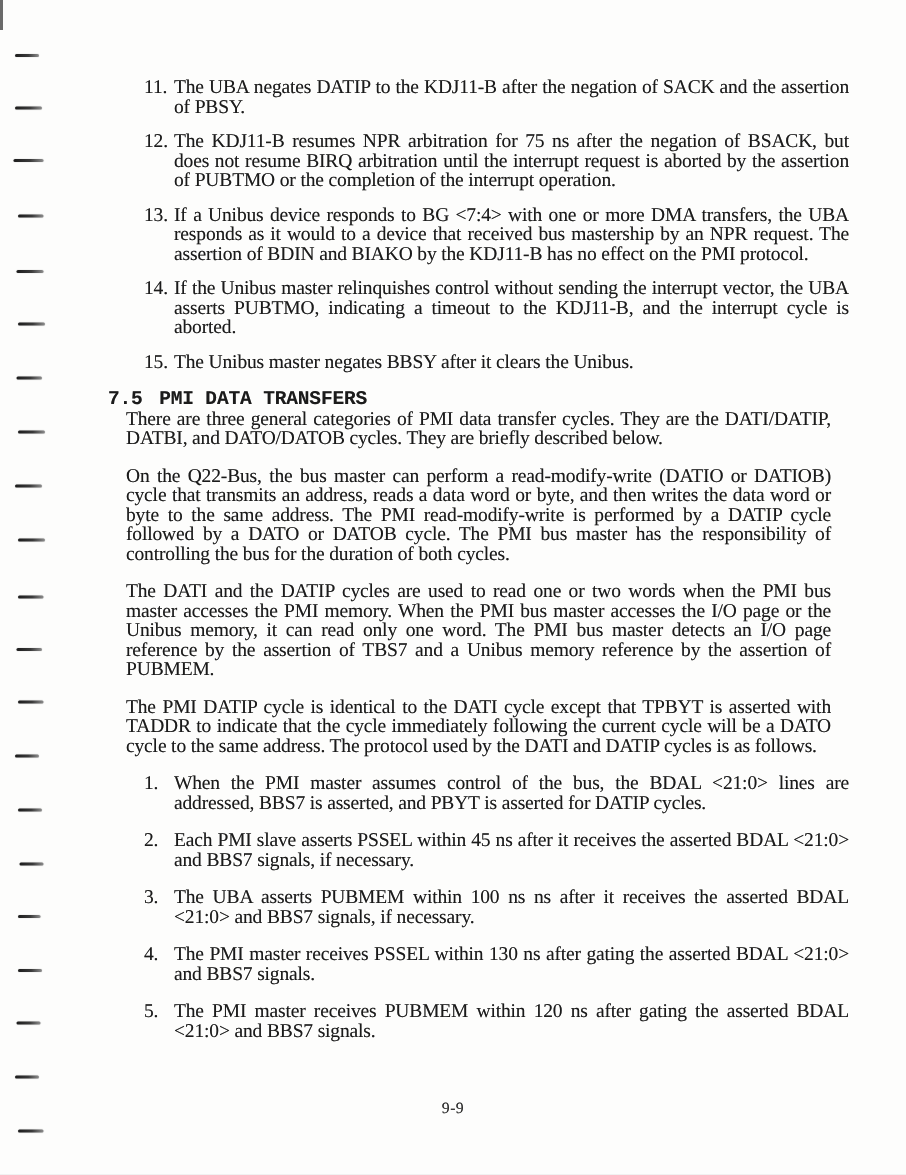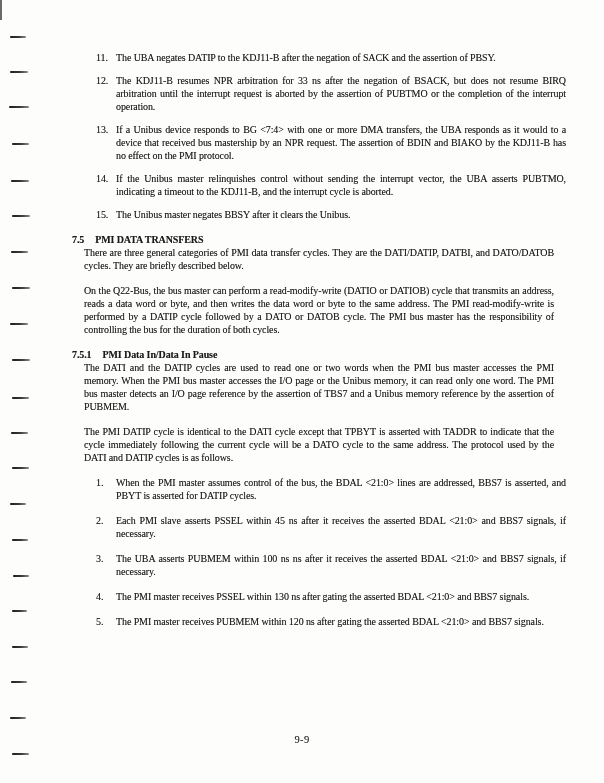--- a/index.html
+++ b/index.html
@@ -27,21 +27,21 @@
     height: 2.4px;
     border-radius: 1px;
     background: linear-gradient(90deg, #1d1d1d 0%, #3a3a3a 55%, #8d8d8d 100%);
     box-shadow: 0 0 0.6px rgba(0,0,0,0.45);
   }
   .content {
     position: absolute;
     left: 72px;
     top: 51px;
     width: 494px;
-    font-size: 10px;
+    font-size: 13px;
     line-height: 13px;
     letter-spacing: -0.1px;
     text-align: justify;
     text-shadow: 0 0 0.35px rgba(20,20,20,0.45);
   }
   .num-list { margin: 0; padding: 0; }
   .li {
     display: flex;
     margin: 0 0 10px 24px;
   }
@@ -52,21 +52,21 @@
   }
   .li .txt {
     flex: 1;
     text-align: justify;
   }
   .sec-heading {
     font-weight: bold;
     text-align: left;
     white-space: nowrap;
   }
-  .h-75  { margin-top: 12px; }
+  .h-75  { margin-top: 12px; font-family: Liberation Mono, monospace; }
   .h-751 { margin-top: 5px; }
   .sec-heading .hnum { margin-right: 11px; }
   .para { margin: 12px; }
   .para + .para { margin-top: 9px; }
   .after-heading { margin-top: 0; }
   .list-2 { margin-top: 12px; }
   .footer {
     position: absolute;
     top: 734px;
     left: 0;
@@ -110,21 +110,21 @@
 
   <main class="content">
 
     <div class="num-list list-1">
       <div class="li">
         <span class="num">11.</span>
         <span class="txt">The UBA negates DATIP to the KDJ11-B after the negation of SACK and the assertion of PBSY.</span>
       </div>
       <div class="li">
         <span class="num">12.</span>
-        <span class="txt">The KDJ11-B resumes NPR arbitration for 33 ns after the negation of BSACK, but does not resume BIRQ arbitration until the interrupt request is aborted by the assertion of PUBTMO or the completion of the interrupt operation.</span>
+        <span class="txt">The KDJ11-B resumes NPR arbitration for 75 ns after the negation of BSACK, but does not resume BIRQ arbitration until the interrupt request is aborted by the assertion of PUBTMO or the completion of the interrupt operation.</span>
       </div>
       <div class="li">
         <span class="num">13.</span>
         <span class="txt">If a Unibus device responds to BG &lt;7:4&gt; with one or more DMA transfers, the UBA responds as it would to a device that received bus mastership by an NPR request. The assertion of BDIN and BIAKO by the KDJ11-B has no effect on the PMI protocol.</span>
       </div>
       <div class="li">
         <span class="num">14.</span>
         <span class="txt">If the Unibus master relinquishes control without sending the interrupt vector, the UBA asserts PUBTMO, indicating a timeout to the KDJ11-B, and the interrupt cycle is aborted.</span>
       </div>
       <div class="li">
@@ -132,23 +132,20 @@
         <span class="txt">The Unibus master negates BBSY after it clears the Unibus.</span>
       </div>
     </div>
 
     <div class="sec-heading h-75">
       <span class="hnum">7.5</span><span class="htitle">PMI DATA TRANSFERS</span>
     </div>
     <p class="para after-heading">There are three general categories of PMI data transfer cycles. They are the DATI/DATIP, DATBI, and DATO/DATOB cycles. They are briefly described below.</p>
     <p class="para">On the Q22-Bus, the bus master can perform a read-modify-write (DATIO or DATIOB) cycle that transmits an address, reads a data word or byte, and then writes the data word or byte to the same address. The PMI read-modify-write is performed by a DATIP cycle followed by a DATO or DATOB cycle. The PMI bus master has the responsibility of controlling the bus for the duration of both cycles.</p>
 
-    <div class="sec-heading h-751">
-      <span class="hnum">7.5.1</span><span class="htitle">PMI Data In/Data In Pause</span>
-    </div>
     <p class="para after-heading">The DATI and the DATIP cycles are used to read one or two words when the PMI bus master accesses the PMI memory. When the PMI bus master accesses the I/O page or the Unibus memory, it can read only one word. The PMI bus master detects an I/O page reference by the assertion of TBS7 and a Unibus memory reference by the assertion of PUBMEM.</p>
     <p class="para">The PMI DATIP cycle is identical to the DATI cycle except that TPBYT is asserted with TADDR to indicate that the cycle immediately following the current cycle will be a DATO cycle to the same address. The protocol used by the DATI and DATIP cycles is as follows.</p>
 
     <div class="num-list list-2">
       <div class="li">
         <span class="num">1.</span>
         <span class="txt">When the PMI master assumes control of the bus, the BDAL &lt;21:0&gt; lines are addressed, BBS7 is asserted, and PBYT is asserted for DATIP cycles.</span>
       </div>
       <div class="li">
         <span class="num">2.</span>

